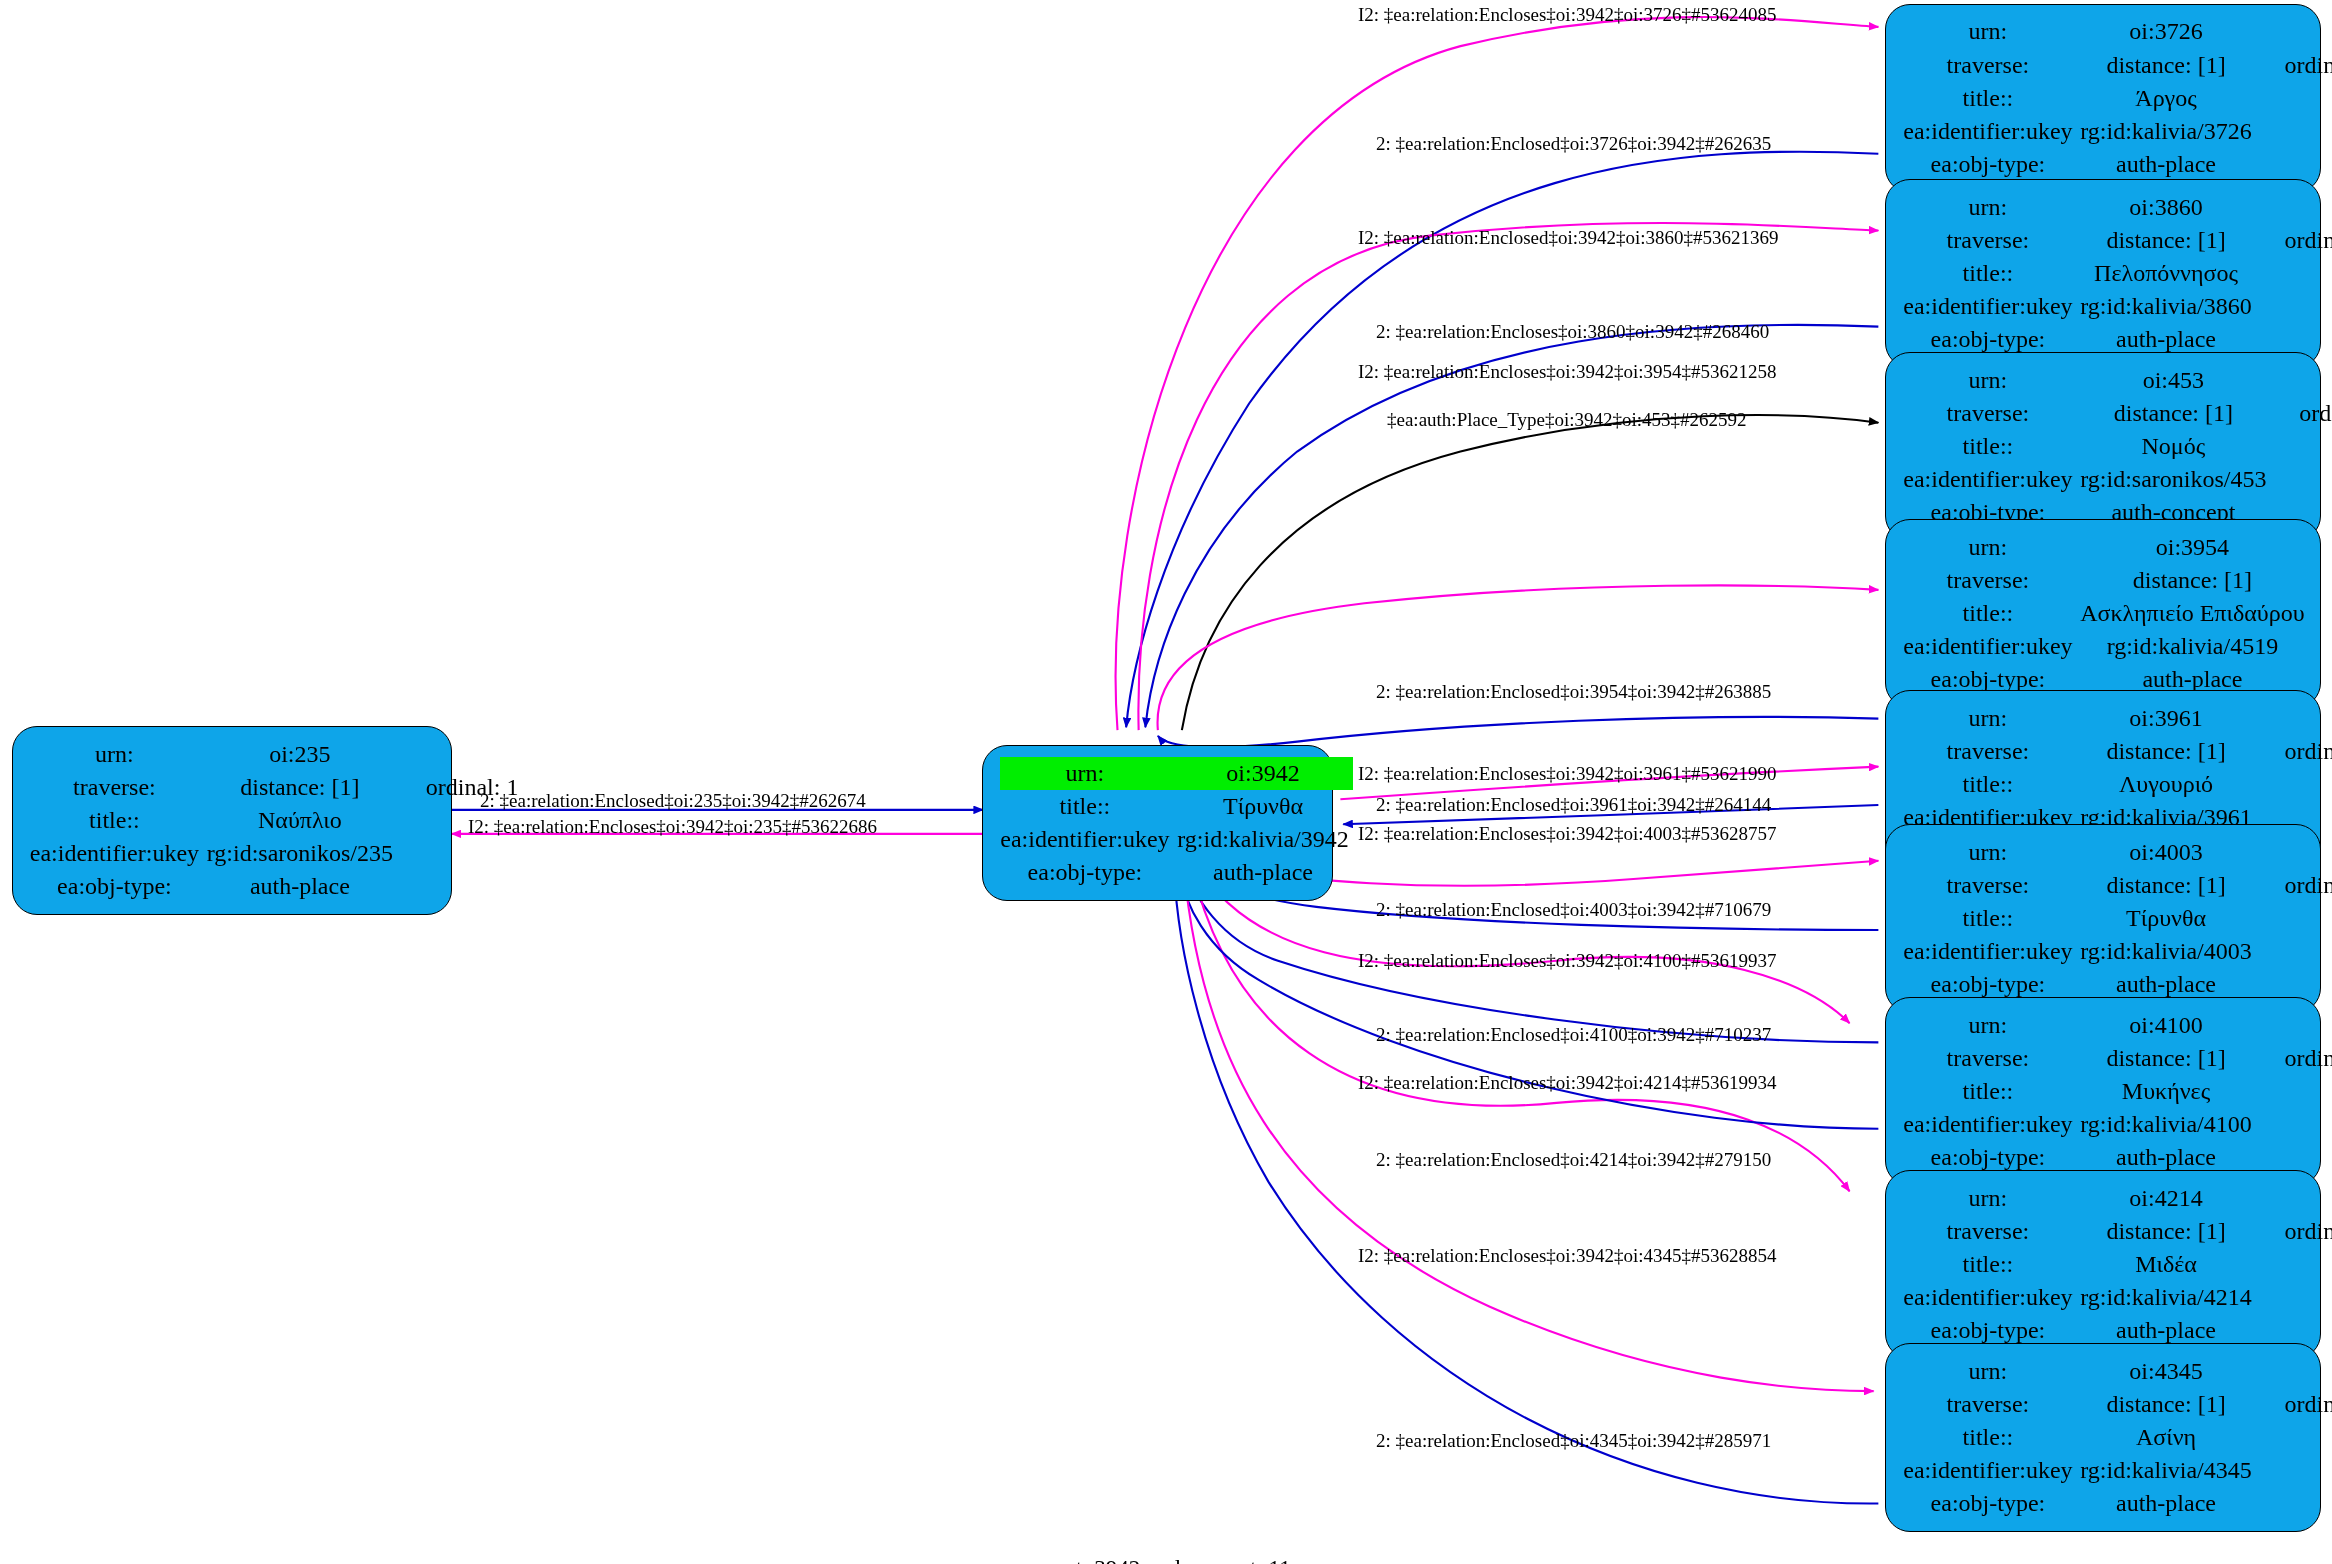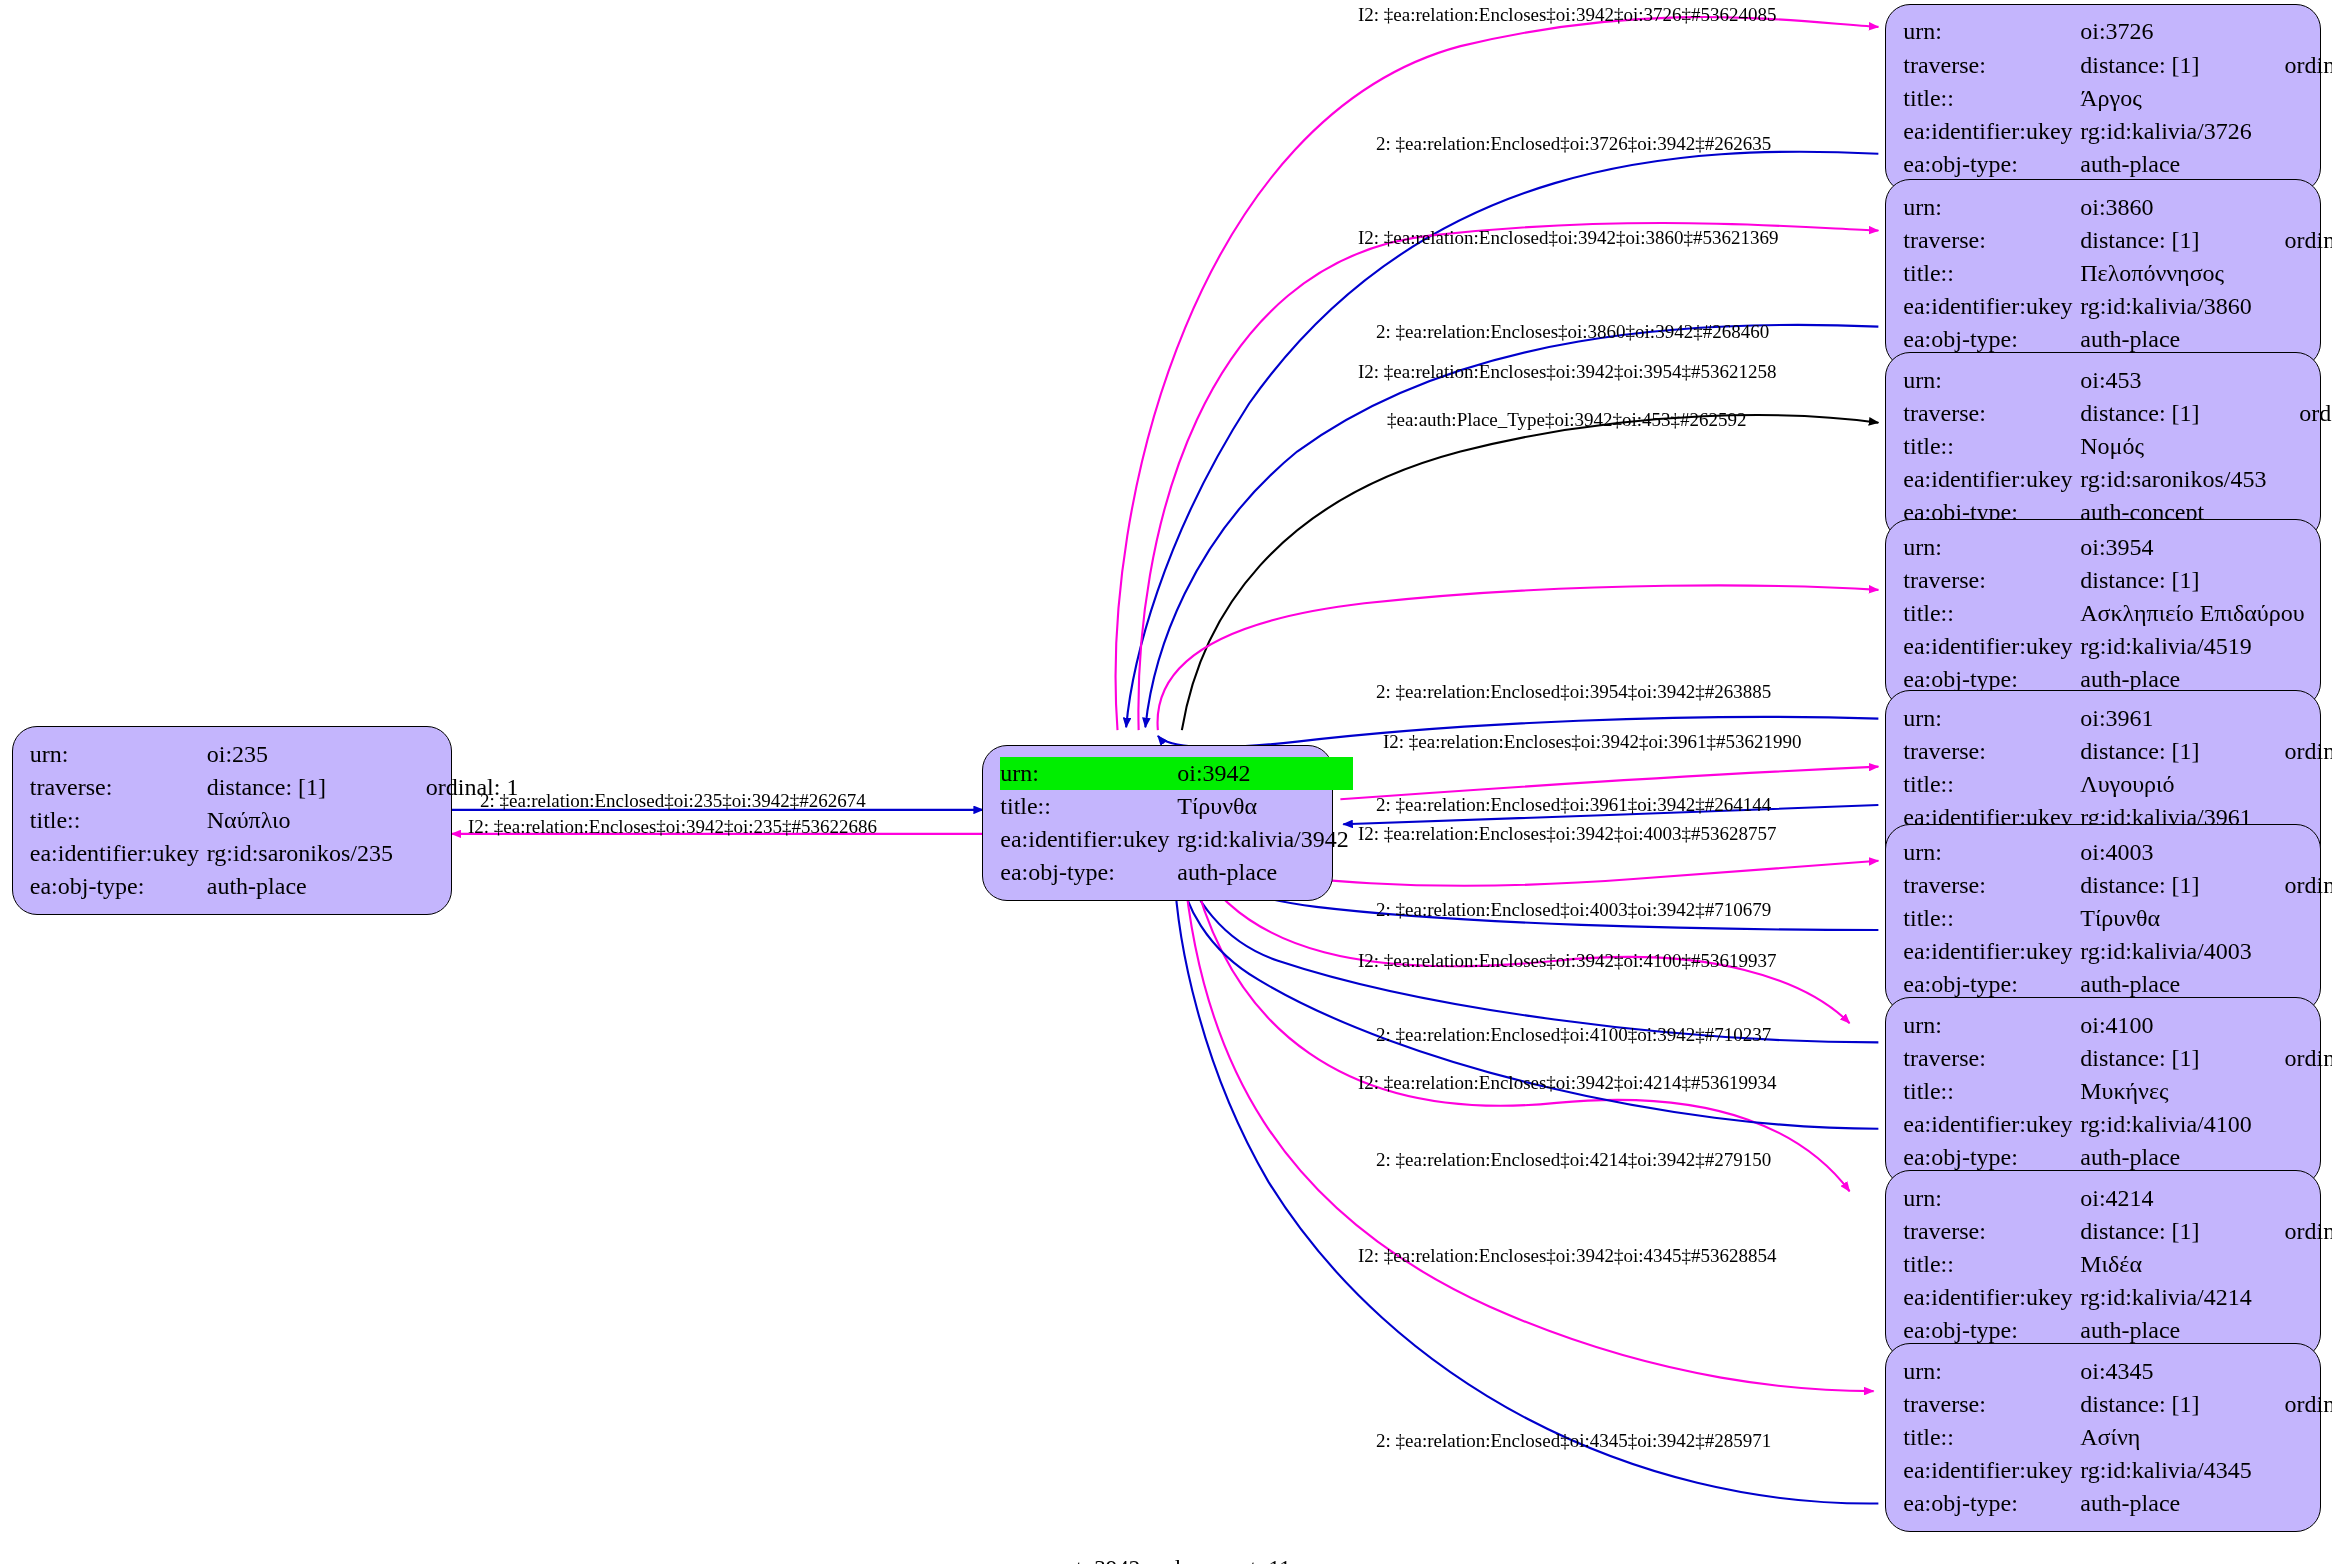--- a/index.html
+++ b/index.html
@@ -23,23 +23,24 @@
     left: 0;
     top: 0;
     width: 2333px;
     height: 1564px;
     pointer-events: none;
   }
   .node {
     position: absolute;
     border: 1.5px solid #000000;
     border-radius: 25px;
-    background: #c4b5fd;
+    background: #0ea5e9;
     box-sizing: border-box;
     padding: 10.6px 15.4px 10.6px 17.3px;
+    text-align: center;
   }
   .node table {
     border-collapse: collapse;
     border-spacing: 0;
     width: 100%;
   }
   .node td {
     font-size: 24px;
     line-height: 1.38;
     white-space: nowrap;
@@ -471,21 +472,21 @@
       </table>
   </div>
 
   <div class="edge-label" style="left:1358px; top:4.8px;">I2: ‡ea:relation:Encloses‡oi:3942‡oi:3726‡#53624085</div>
   <div class="edge-label" style="left:1376px; top:134px;">2: ‡ea:relation:Enclosed‡oi:3726‡oi:3942‡#262635</div>
   <div class="edge-label" style="left:1358px; top:228px;">I2: ‡ea:relation:Enclosed‡oi:3942‡oi:3860‡#53621369</div>
   <div class="edge-label" style="left:1376px; top:300px;margin-top:22px;">2: ‡ea:relation:Encloses‡oi:3860‡oi:3942‡#268460</div>
   <div class="edge-label" style="left:1387px; top:410px;">‡ea:auth:Place_Type‡oi:3942‡oi:453‡#262592</div>
   <div class="edge-label" style="left:1358px; top:362px;">I2: ‡ea:relation:Encloses‡oi:3942‡oi:3954‡#53621258</div>
   <div class="edge-label" style="left:1376px; top:682px;">2: ‡ea:relation:Enclosed‡oi:3954‡oi:3942‡#263885</div>
-  <div class="edge-label" style="left:1358px; top:732px;margin-left:25px;">I2: ‡ea:relation:Encloses‡oi:3942‡oi:3961‡#53621990</div>
+  <div class="edge-label" style="left:1358px; top:764px;">I2: ‡ea:relation:Encloses‡oi:3942‡oi:3961‡#53621990</div>
   <div class="edge-label" style="left:1376px; top:795px;">2: ‡ea:relation:Enclosed‡oi:3961‡oi:3942‡#264144</div>
   <div class="edge-label" style="left:1358px; top:824px;">I2: ‡ea:relation:Encloses‡oi:3942‡oi:4003‡#53628757</div>
   <div class="edge-label" style="left:1376px; top:900px;">2: ‡ea:relation:Enclosed‡oi:4003‡oi:3942‡#710679</div>
   <div class="edge-label" style="left:1358px; top:951px;">I2: ‡ea:relation:Encloses‡oi:3942‡oi:4100‡#53619937</div>
   <div class="edge-label" style="left:1376px; top:1025px;">2: ‡ea:relation:Enclosed‡oi:4100‡oi:3942‡#710237</div>
   <div class="edge-label" style="left:1358px; top:1073px;">I2: ‡ea:relation:Encloses‡oi:3942‡oi:4214‡#53619934</div>
   <div class="edge-label" style="left:1376px; top:1150px;">2: ‡ea:relation:Enclosed‡oi:4214‡oi:3942‡#279150</div>
   <div class="edge-label" style="left:1358px; top:1246px;">I2: ‡ea:relation:Encloses‡oi:3942‡oi:4345‡#53628854</div>
   <div class="edge-label" style="left:1376px; top:1431px;">2: ‡ea:relation:Enclosed‡oi:4345‡oi:3942‡#285971</div>
   <div class="edge-label" style="left:480px; top:791px;">2: ‡ea:relation:Enclosed‡oi:235‡oi:3942‡#262674</div>

